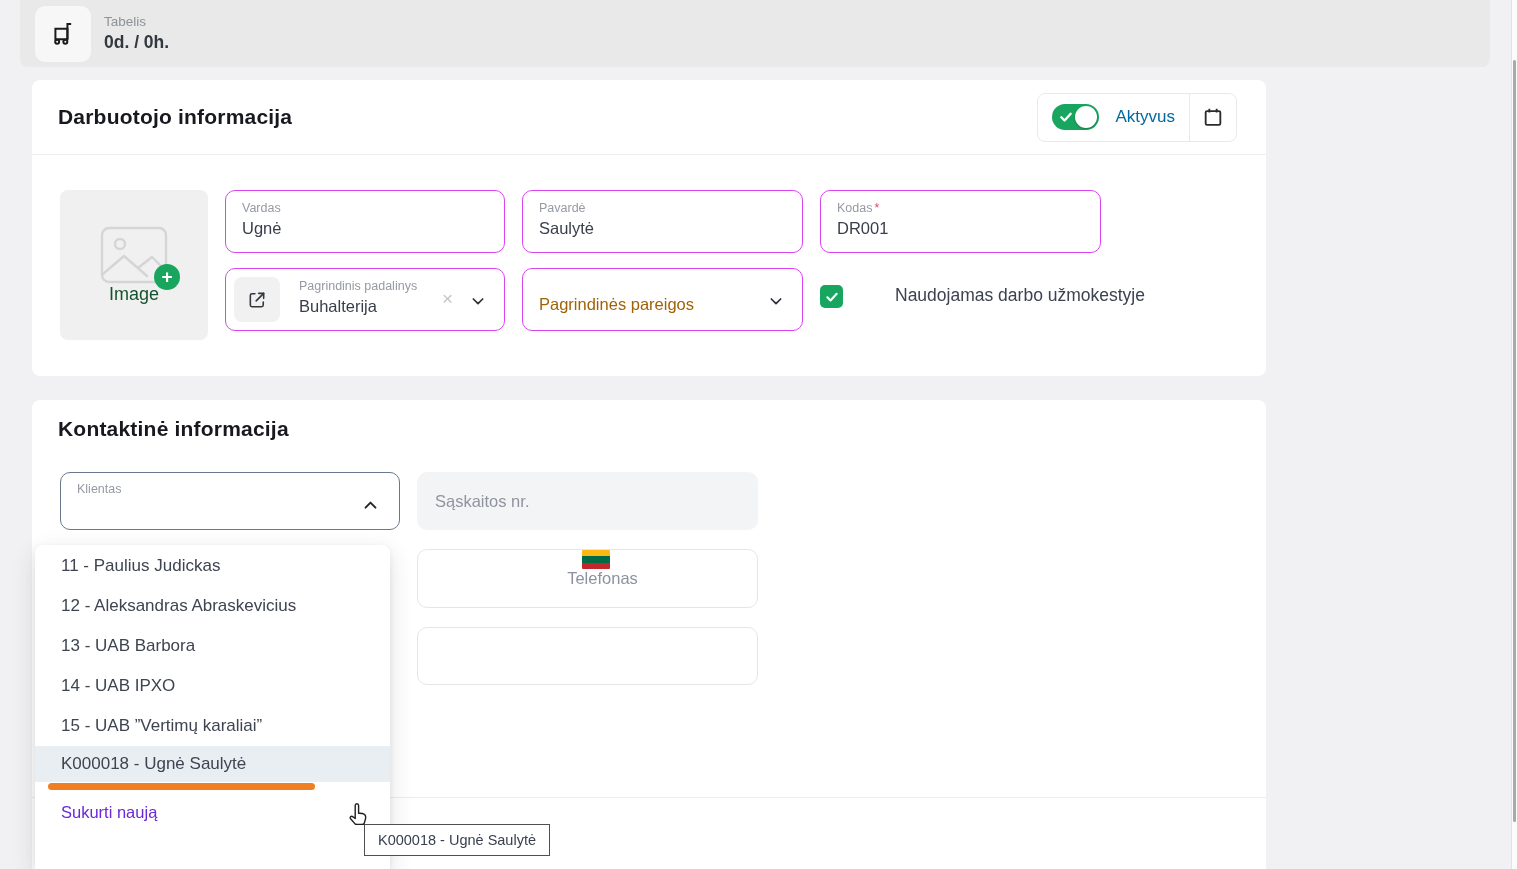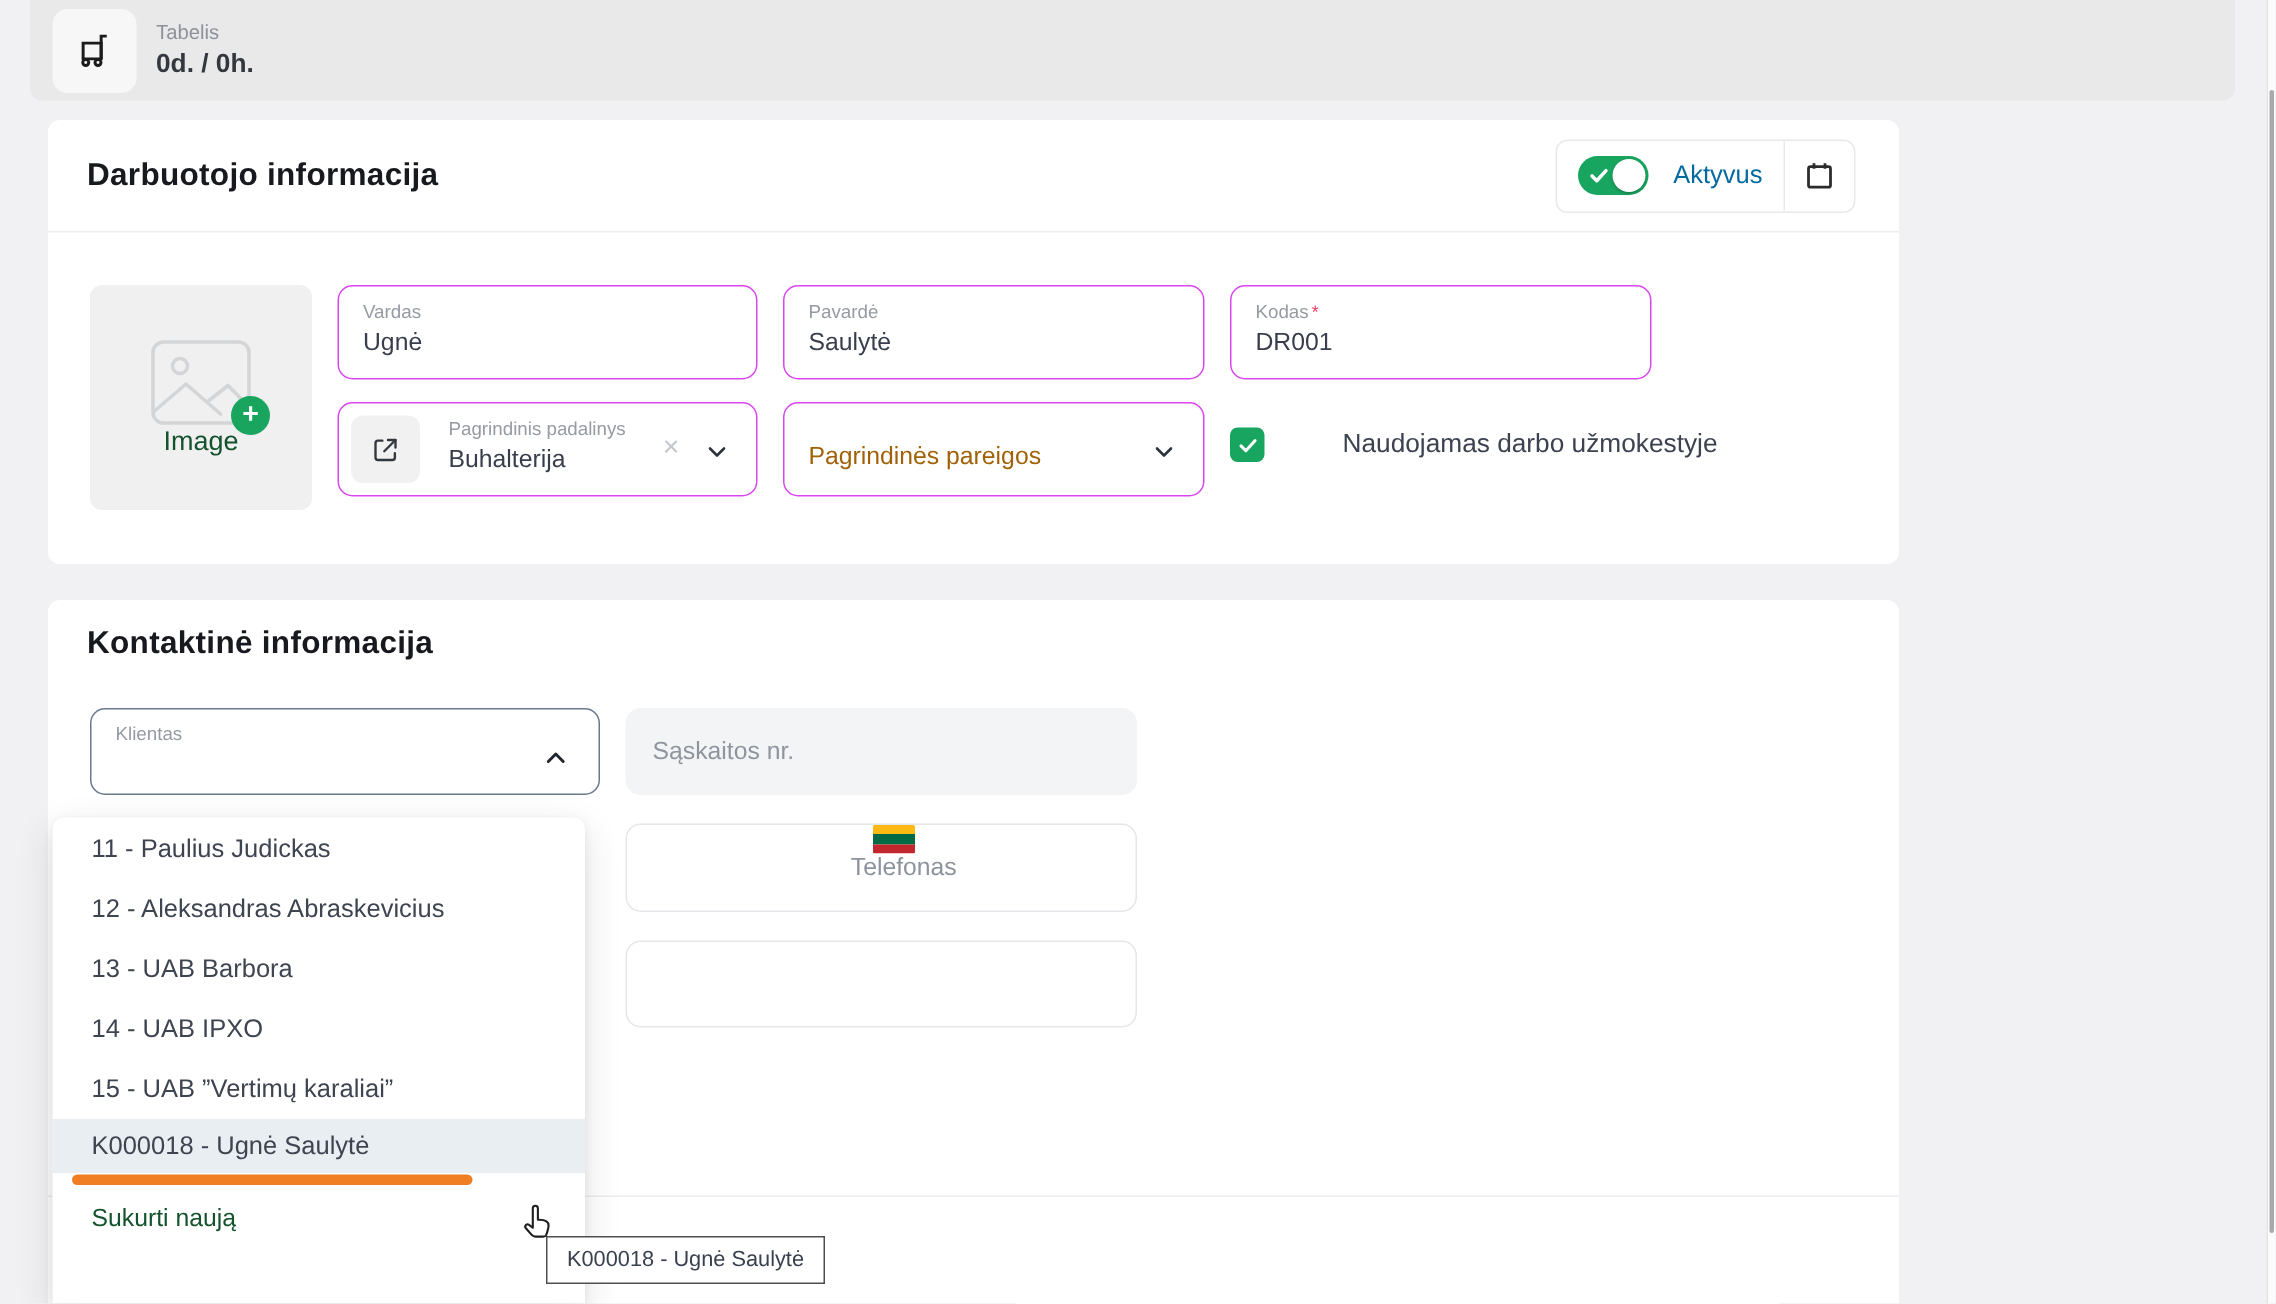--- a/index.html
+++ b/index.html
@@ -150,21 +150,21 @@
   .dd-item{
     height:40px; display:flex; align-items:center; padding-left:26px;
     font-size:17px; color:#3e4450; cursor:pointer; white-space:nowrap;
   }
   .dd-item.hovered{ height:36px; background:#e9eef2; }
   .dd-progress{
     margin-left:13px; margin-top:1px; width:267px; height:7px; border-radius:4px;
     background:#f07f23;
   }
   .dd-create{
-    margin-top:13px; padding-left:26px; font-size:16.5px; color:#14532d;
+    margin-top:13px; padding-left:26px; font-size:16.5px; color:#6d28d9;
     cursor:pointer;
   }
 
   
   .tooltip{
     position:absolute; left:364px; top:824px; height:32px; z-index:6;
     background:#fff; border:1.5px solid #4f4f4f;
     display:flex; align-items:center; padding:0 13px;
     font-size:14.5px; color:#39404e; white-space:nowrap;
   }

